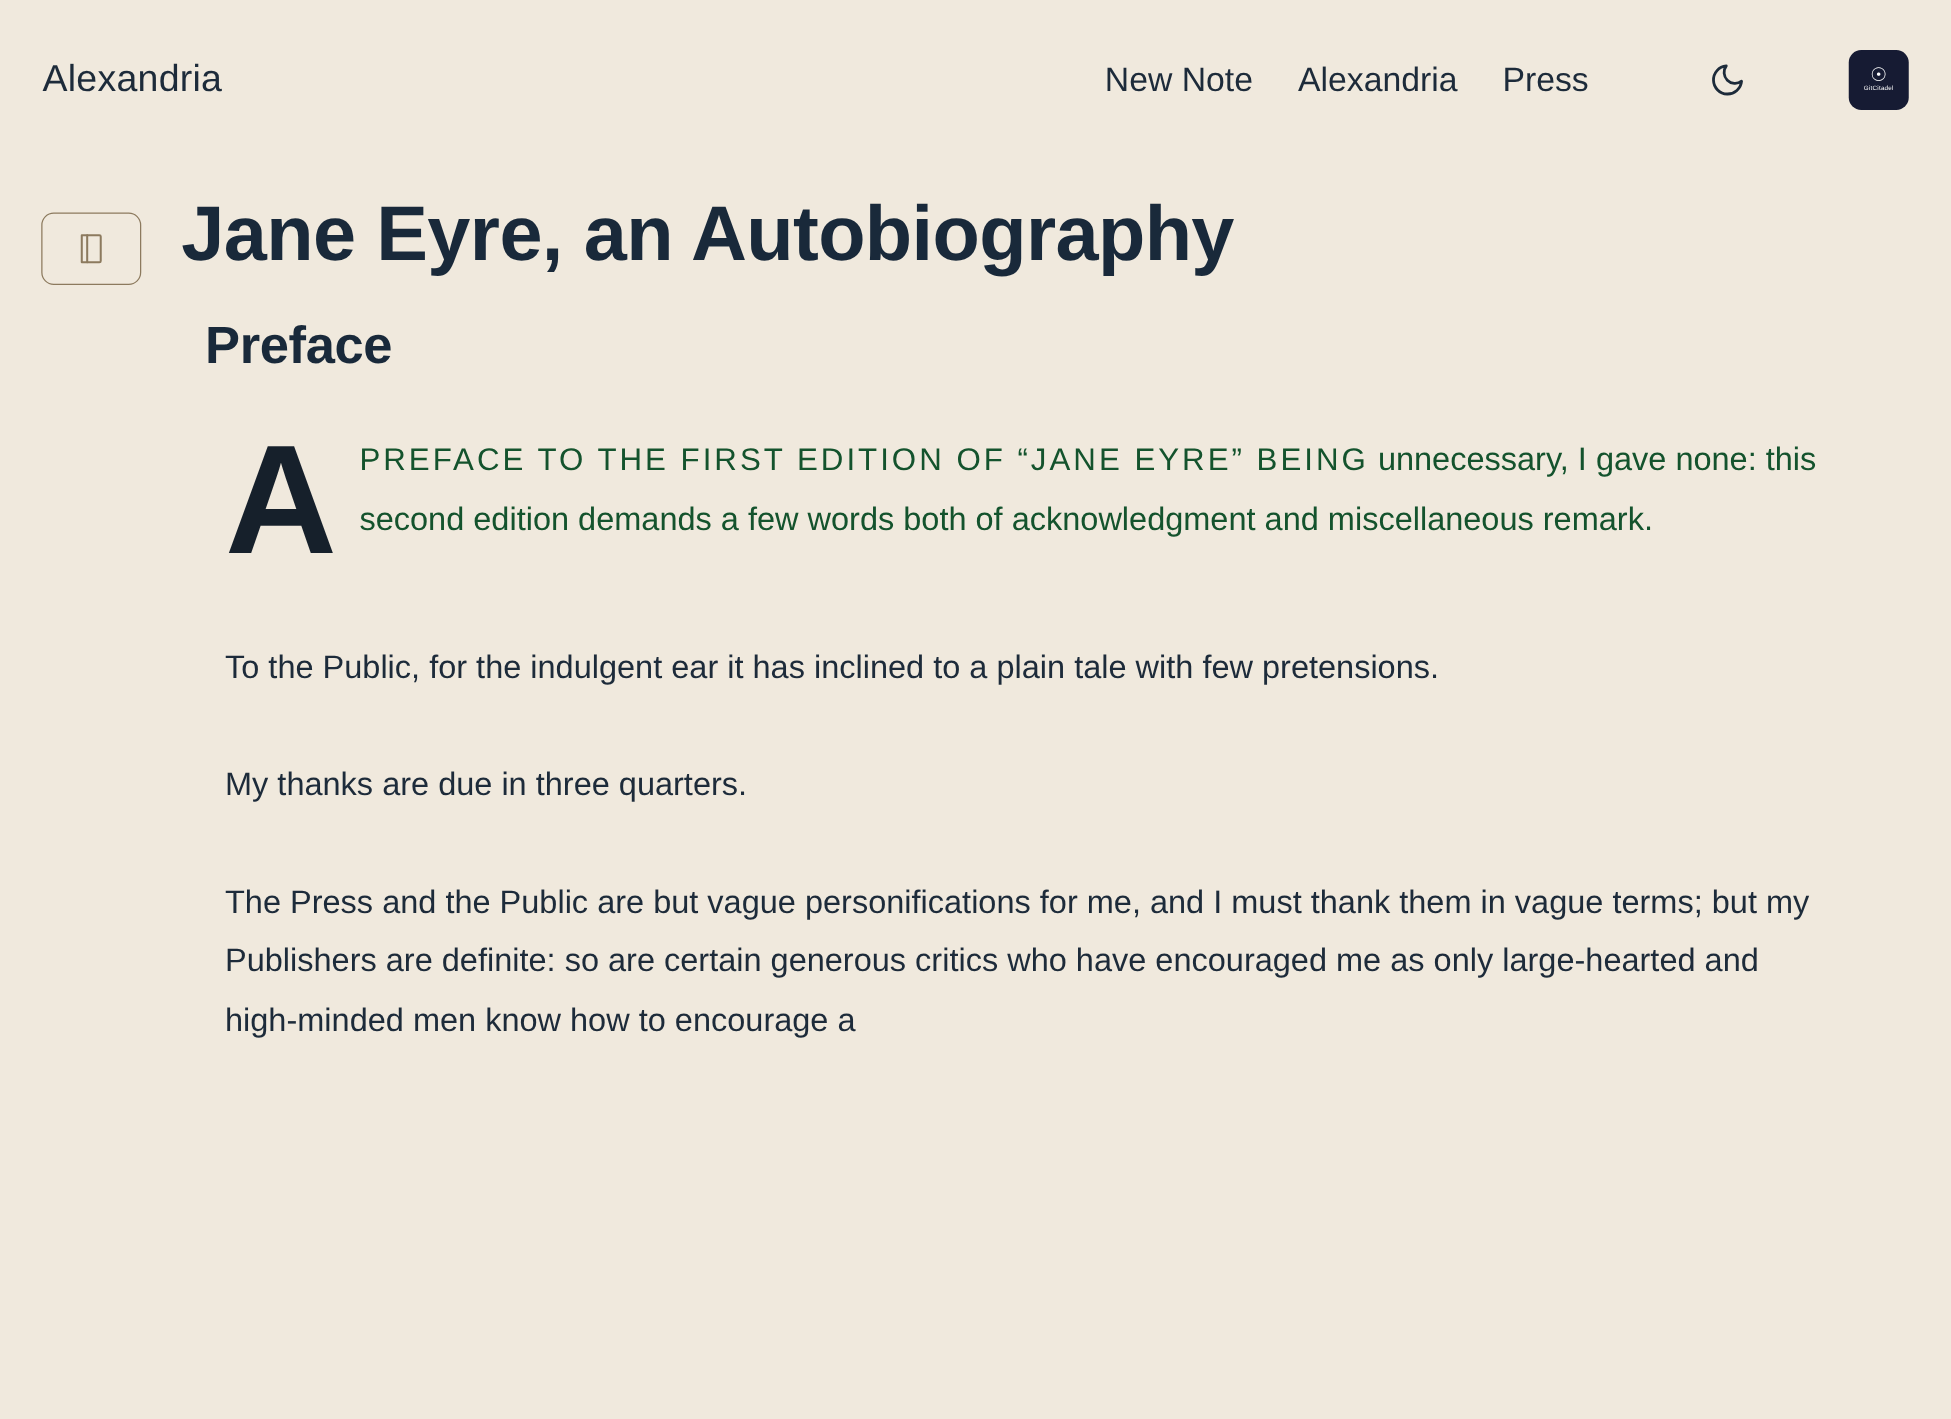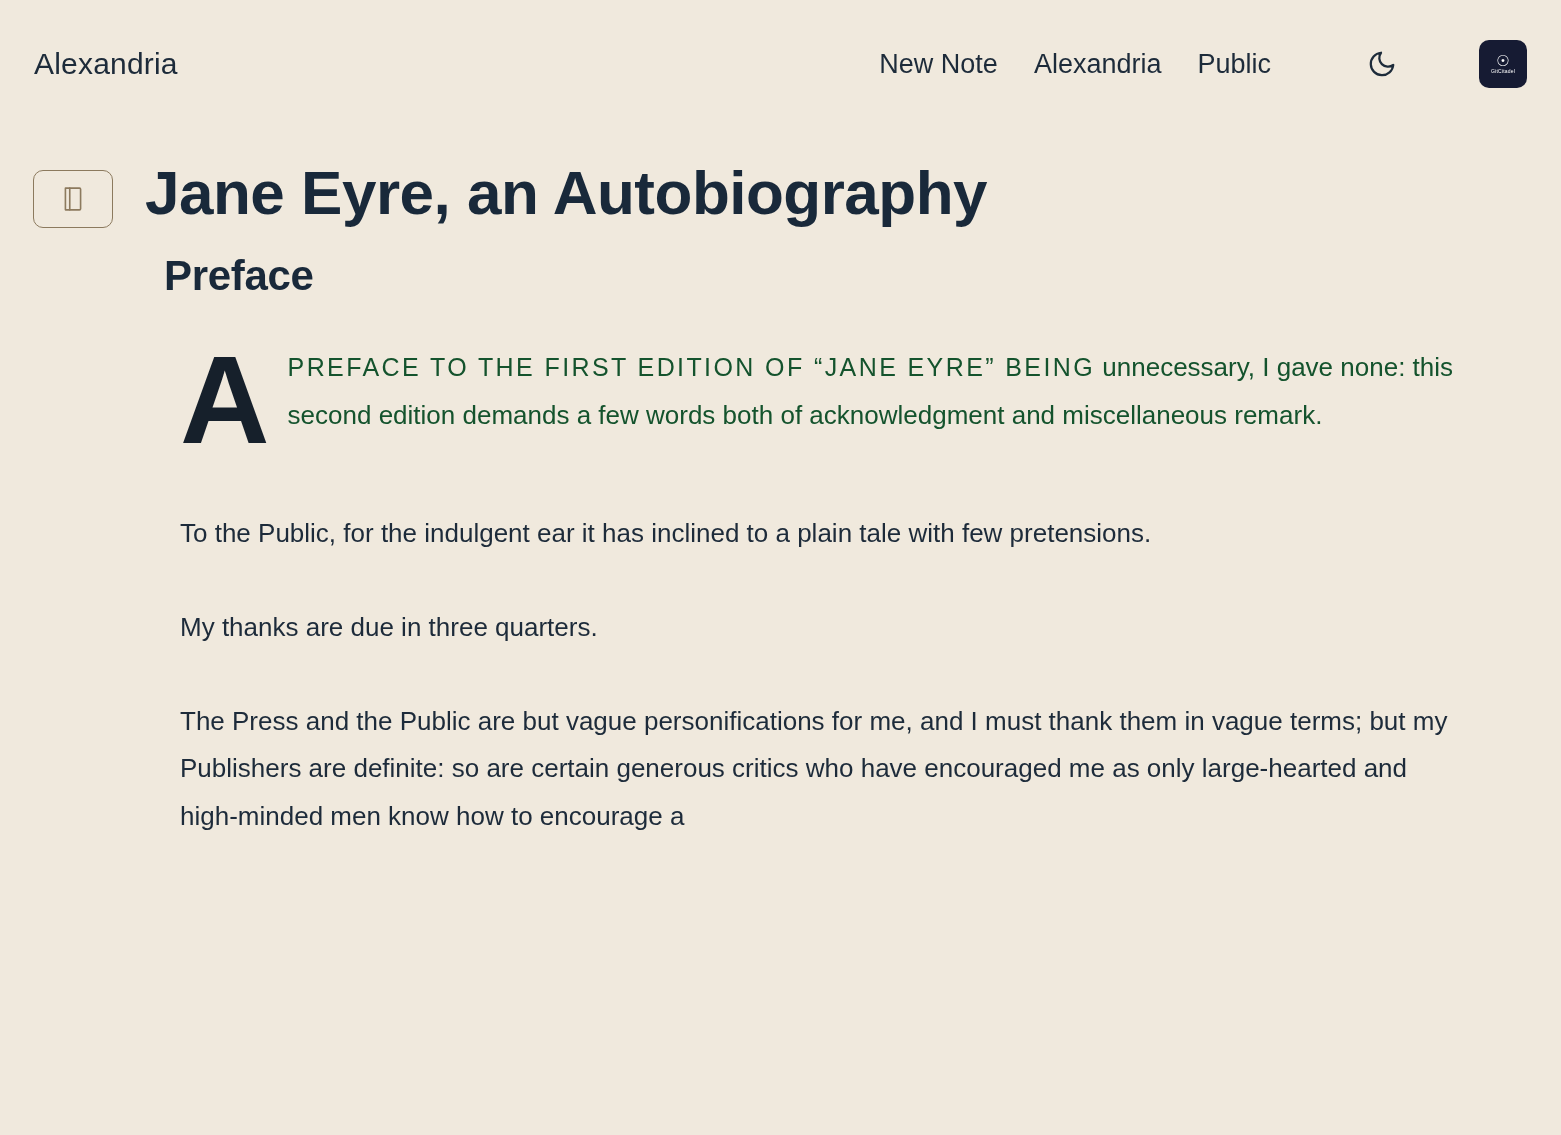--- a/index.html
+++ b/index.html
@@ -73,21 +73,21 @@
   .avatar .tag {
     font-size: 5px;
     line-height: 6px;
     letter-spacing: 0.2px;
     white-space: nowrap;
   }
 
   
   .title-row {
     display: flex;
-    align-items: flex-end;
+    align-items: center;
     padding: 20px 0 0 33px;
   }
   .book-badge {
     width: 80px;
     height: 58px;
     border: 1px solid #8c7a5e;
     border-radius: 10px;
     display: flex;
     align-items: center;
     justify-content: center;
@@ -151,21 +151,21 @@
 </style>
 </head>
 <body>
 
 <div class="topbar">
   <div class="brand">Alexandria</div>
 
   <nav class="nav">
     <a class="nav-link" href="#">New Note</a>
     <a class="nav-link" href="#">Alexandria</a>
-    <a class="nav-link" href="#">Public</a>
+    <a class="nav-link" href="#">Press</a>
 
     <div class="theme-toggle">
       <svg class="moon" width="30" height="30" viewBox="0 0 24 24" fill="none" stroke="#1d2b3a" stroke-width="1.8" stroke-linecap="round" stroke-linejoin="round">
         <path d="M21 12.79A9 9 0 1 1 11.21 3 7 7 0 0 0 21 12.79z"></path>
       </svg>
     </div>
 
     <div class="avatar">
       <span class="glyph">☉</span>
       <span class="tag">GitCitadel</span>

